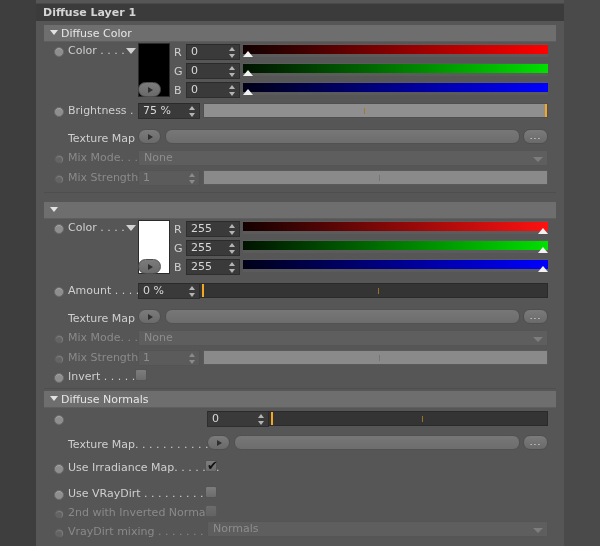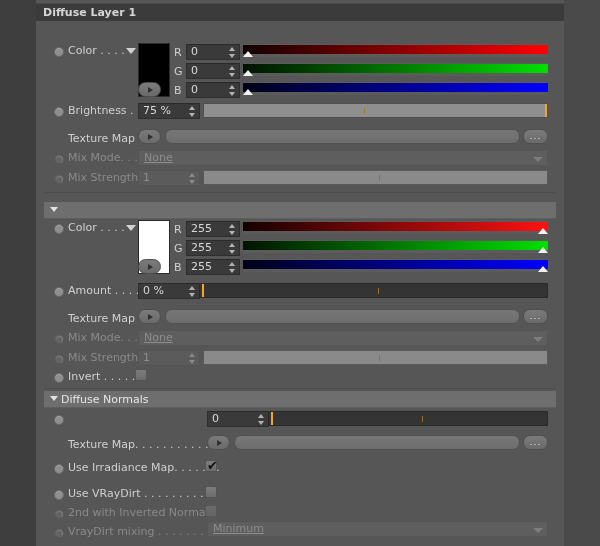--- a/index.html
+++ b/index.html
@@ -151,21 +151,20 @@
   
   .combo{
     position:absolute;height:16px;
     background:#5e5e5e;
     border:1px solid #555555;
     box-sizing:border-box;
     color:#8d8d8d;
     font-size:11px;
     line-height:14px;
     padding-left:5px;
-    text-decoration:underline;
   }
   .combo .carat{
     position:absolute;right:4px;top:6px;width:0;height:0;
     border-left:5px solid transparent;border-right:5px solid transparent;
     border-top:5px solid #7d7d7d;
   }
 
   
   .grad{position:absolute;height:9px;}
   .grad.r{background:linear-gradient(to right,#120000,#ff0000);}
@@ -217,20 +216,24 @@
 <body>
 
 <div class="root">
 
   <div class="gutter-left"></div>
   <div class="panel"></div>
   <div class="gutter-right"></div>
 
   <div class="titlebar">Diffuse Layer 1</div>
 
+  <div class="group-head" style="top:25px;">
+    <span class="tri"></span>
+    <span>Diffuse Color</span>
+  </div>
 
   <div class="bullet" style="left:54px;top:47px;"></div>
   <div class="lbl" style="left:68px;top:44px;">Color . . . .</div>
   <div class="cdrop" style="left:126px;top:48px;"></div>
   <div class="swatch" style="left:138px;top:43px;width:30px;height:52px;background:#000000;"></div>
 
   <div class="lbl" style="left:174px;top:46px;">R</div>
   <div class="numfield" style="left:186px;top:44px;width:54px;">
     <span>0</span>
     <span class="spin"></span>
@@ -399,17 +402,17 @@
   <div class="lbl" style="left:68px;top:487px;">Use VRayDirt . . . . . . . . . .</div>
   <div class="chk" style="left:205px;top:486px;"></div>
 
   <div class="bullet dim" style="left:54px;top:509px;"></div>
   <div class="lbl dim" style="left:68px;top:506px;">2nd with Inverted Normals</div>
   <div class="chk dim" style="left:205px;top:505px;"></div>
 
   <div class="bullet dim" style="left:54px;top:528px;"></div>
   <div class="lbl dim" style="left:68px;top:525px;">VrayDirt mixing . . . . . . . . .</div>
   <div class="combo" style="left:207px;top:521px;width:341px;">
-    <span>Minimum</span>
+    <span>Normals</span>
     <span class="carat"></span>
   </div>
 
 </div>
 
 </body></html>

